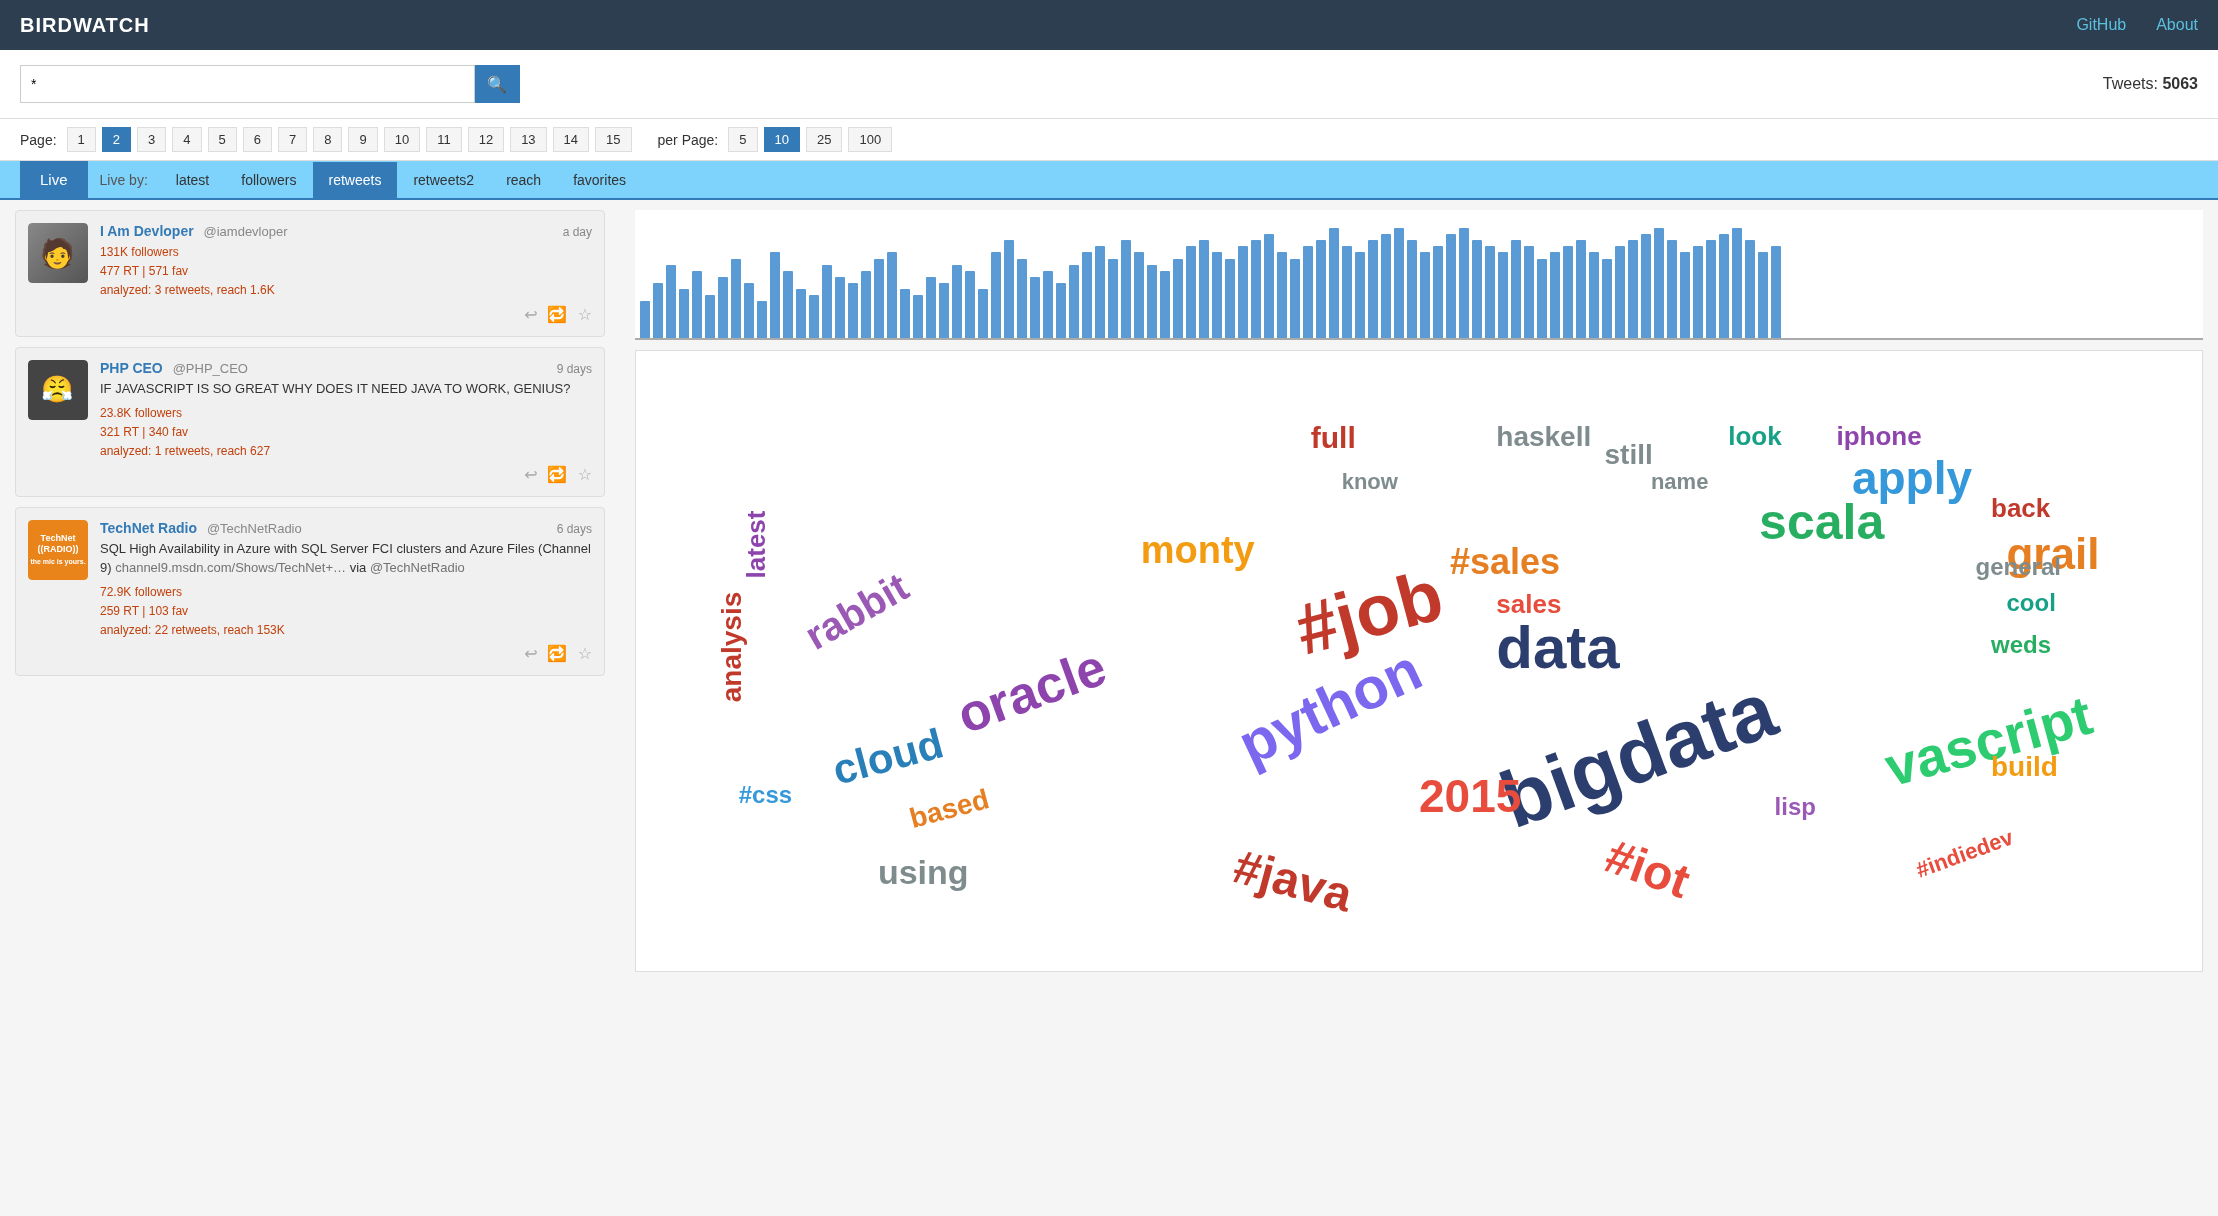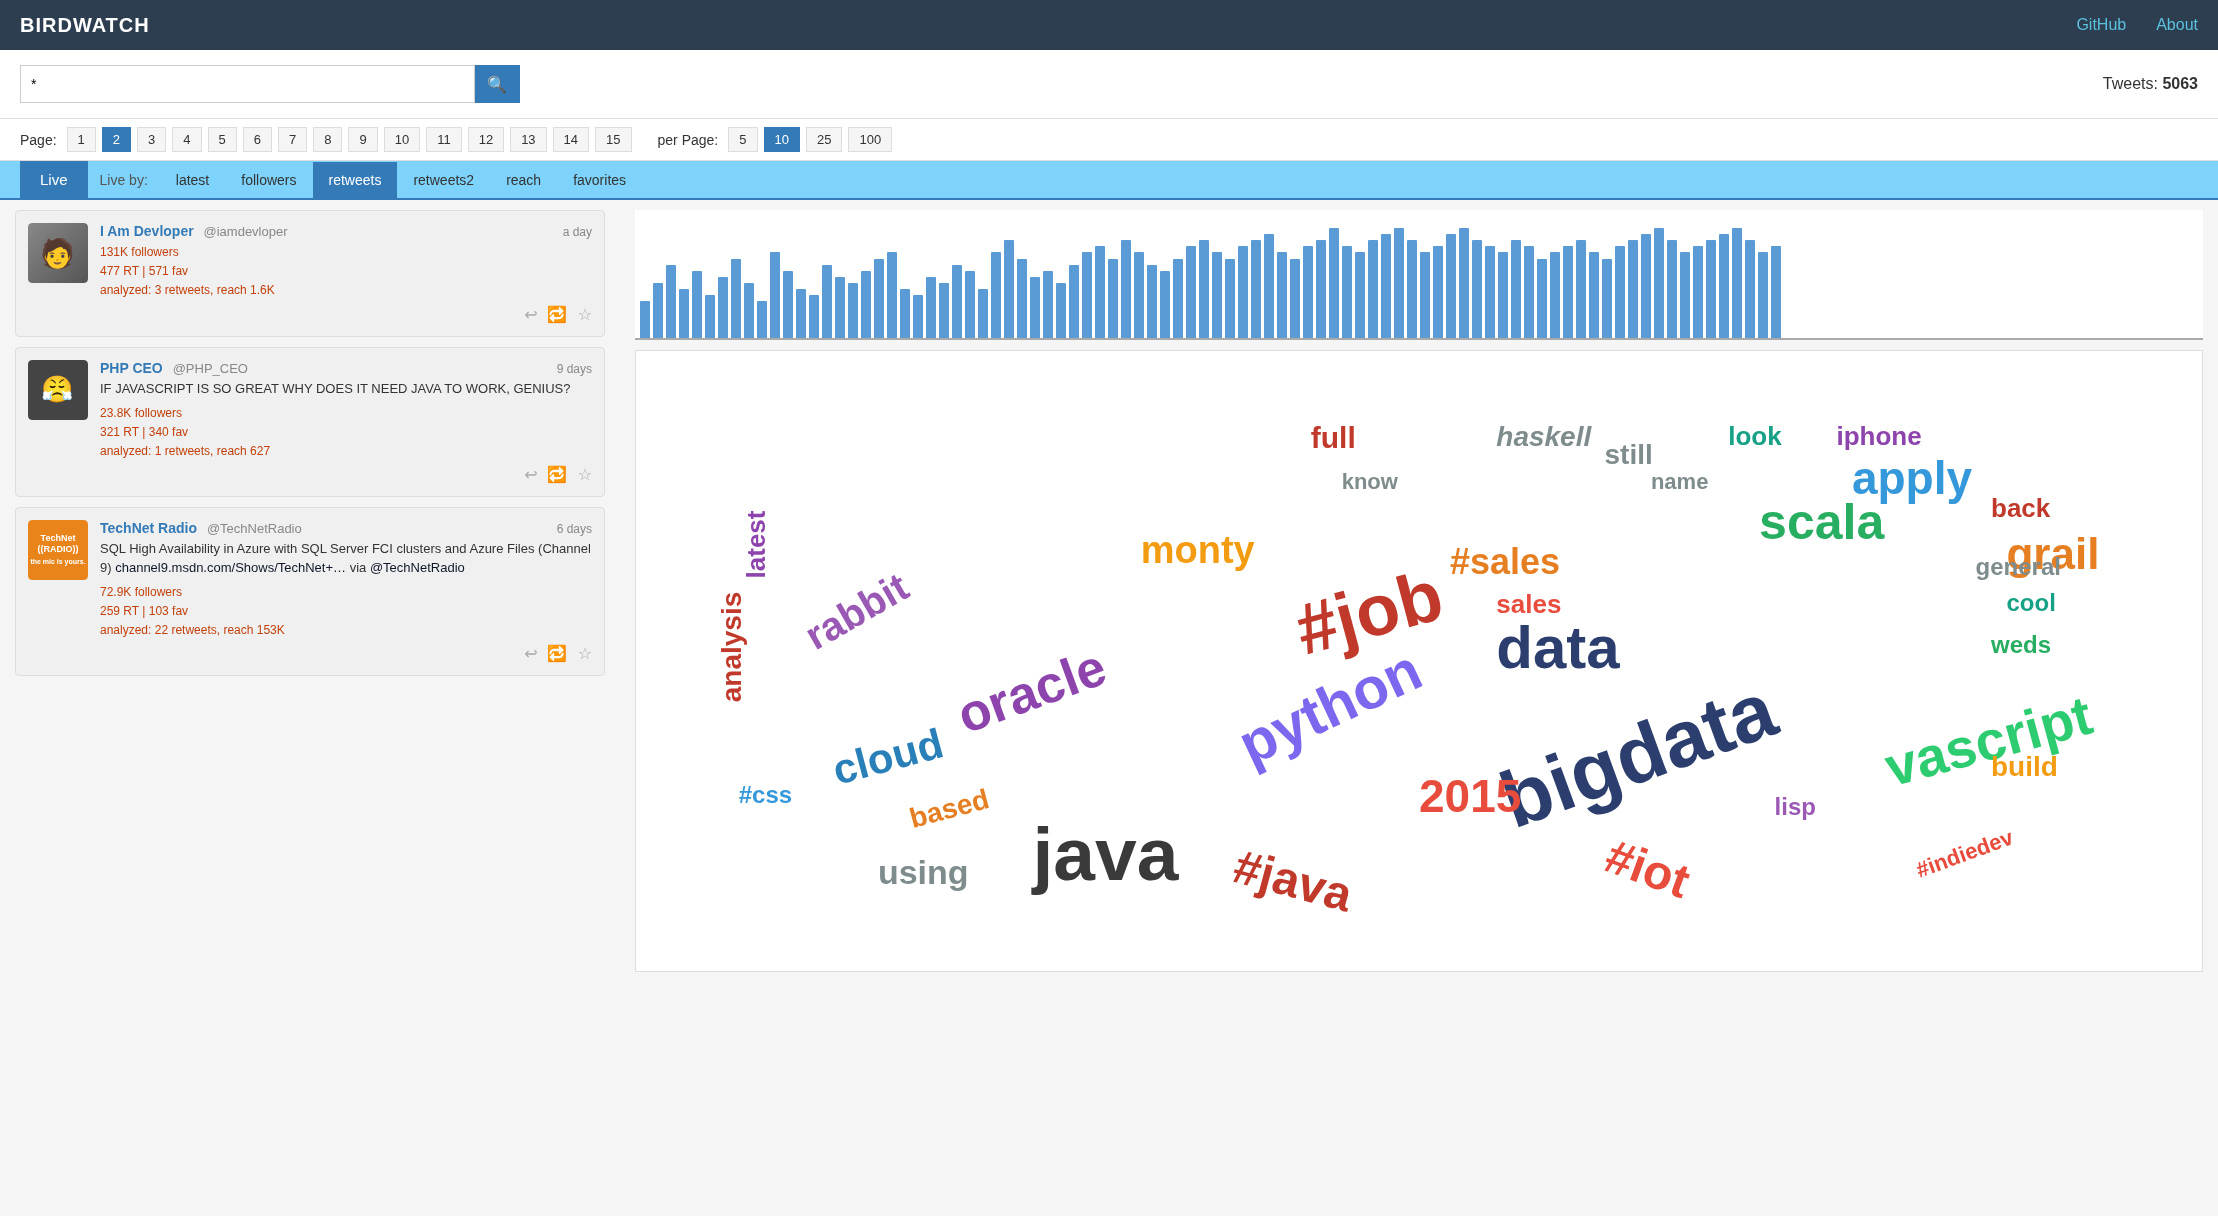--- a/index.html
+++ b/index.html
@@ -189,21 +189,21 @@
       margin-bottom: 6px;
       color: #333;
     }
     .tweet-stats {
       font-size: 12px;
       color: #c2410c;
       text-align: left;
       line-height: 1.6;
     }
     .tweet-link {
-      color: #0f172a;
+      color: #737373;
       text-decoration: none;
     }
     .tweet-actions {
       display: flex;
       justify-content: flex-end;
       gap: 10px;
       margin-top: 4px;
     }
     .tweet-action-btn {
       background: none;
@@ -539,36 +539,35 @@
           <div class="bar" style="height: 97.7778px; width: 10px;"></div>
           <div class="bar" style="height: 85.5556px; width: 10px;"></div>
           <div class="bar" style="height: 91.6667px; width: 10px;"></div>
         </div>
     </div>
 
     <div class="word-cloud">
       <div class="word-cloud-inner" id="word-cloud-inner">
       <span class="wc-word" style="left: 42%; top: 35%; font-size: 72px; color: rgb(192, 57, 43); transform: rotate(-15deg);">#job</span>
           <span class="wc-word" style="left: 55%; top: 58%; font-size: 80px; color: rgb(44, 62, 110); transform: rotate(-20deg);">bigdata</span>
-          <span class="wc-word" style="left: 25%; top: 75%; font-size: 75px; color: rgb(58, 58, 58); transform: rotate(0deg);">java</span>
           <span class="wc-word" style="left: 55%; top: 42%; font-size: 60px; color: rgb(44, 62, 110); transform: rotate(0deg);">data</span>
           <span class="wc-word" style="left: 38%; top: 52%; font-size: 58px; color: rgb(123, 104, 238); transform: rotate(-25deg);">python</span>
           <span class="wc-word" style="left: 72%; top: 22%; font-size: 50px; color: rgb(39, 174, 96); transform: rotate(0deg);">scala</span>
           <span class="wc-word" style="left: 20%; top: 50%; font-size: 52px; color: rgb(142, 68, 173); transform: rotate(-20deg);">oracle</span>
           <span class="wc-word" style="left: 38%; top: 82%; font-size: 48px; color: rgb(192, 57, 43); transform: rotate(15deg);">#java</span>
           <span class="wc-word" style="left: 80%; top: 58%; font-size: 55px; color: rgb(46, 204, 113); transform: rotate(-15deg);">vascript</span>
           <span class="wc-word" style="left: 88%; top: 28%; font-size: 44px; color: rgb(230, 126, 34); transform: rotate(0deg);">grail</span>
           <span class="wc-word" style="left: 78%; top: 15%; font-size: 46px; color: rgb(52, 152, 219); transform: rotate(0deg);">apply</span>
           <span class="wc-word" style="left: 62%; top: 80%; font-size: 48px; color: rgb(231, 76, 60); transform: rotate(20deg);">#iot</span>
           <span class="wc-word" style="left: 12%; top: 62%; font-size: 42px; color: rgb(41, 128, 185); transform: rotate(-15deg);">cloud</span>
           <span class="wc-word" style="left: 50%; top: 68%; font-size: 46px; color: rgb(231, 76, 60); transform: rotate(0deg);">2015</span>
           <span class="wc-word" style="left: 10%; top: 38%; font-size: 40px; color: rgb(155, 89, 182); transform: rotate(-30deg);">rabbit</span>
           <span class="wc-word" style="left: 32%; top: 28%; font-size: 38px; color: rgb(243, 156, 18); transform: rotate(0deg);">monty</span>
           <span class="wc-word" style="left: 52%; top: 30%; font-size: 36px; color: rgb(230, 126, 34); transform: rotate(0deg);">#sales</span>
-          <span class="wc-word" style="left: 55%; top: 10%; font-size: 28px; color: rgb(127, 140, 141); transform: rotate(0deg); font-style: italic;">haskell</span>
+          <span class="wc-word" style="left: 55%; top: 10%; font-size: 28px; color: rgb(127, 140, 141); transform: rotate(0deg);">haskell</span>
           <span class="wc-word" style="left: 43%; top: 10%; font-size: 30px; color: rgb(192, 57, 43); transform: rotate(0deg);">full</span>
           <span class="wc-word" style="left: 62%; top: 13%; font-size: 28px; color: rgb(127, 140, 141); transform: rotate(0deg);">still</span>
           <span class="wc-word" style="left: 70%; top: 10%; font-size: 26px; color: rgb(22, 160, 133); transform: rotate(0deg);">look</span>
           <span class="wc-word" style="left: 77%; top: 10%; font-size: 26px; color: rgb(142, 68, 173); transform: rotate(0deg);">iphone</span>
           <span class="wc-word" style="left: 2%; top: 45%; font-size: 28px; color: rgb(192, 57, 43); transform: rotate(-90deg);">analysis</span>
           <span class="wc-word" style="left: 5%; top: 28%; font-size: 26px; color: rgb(142, 68, 173); transform: rotate(-90deg);">latest</span>
           <span class="wc-word" style="left: 17%; top: 72%; font-size: 28px; color: rgb(230, 126, 34); transform: rotate(-15deg);">based</span>
           <span class="wc-word" style="left: 15%; top: 82%; font-size: 34px; color: rgb(127, 140, 141); transform: rotate(0deg);">using</span>
           <span class="wc-word" style="left: 6%; top: 70%; font-size: 24px; color: rgb(52, 152, 219); transform: rotate(0deg);">#css</span>
           <span class="wc-word" style="left: 55%; top: 38%; font-size: 26px; color: rgb(231, 76, 60); transform: rotate(0deg);">sales</span>

